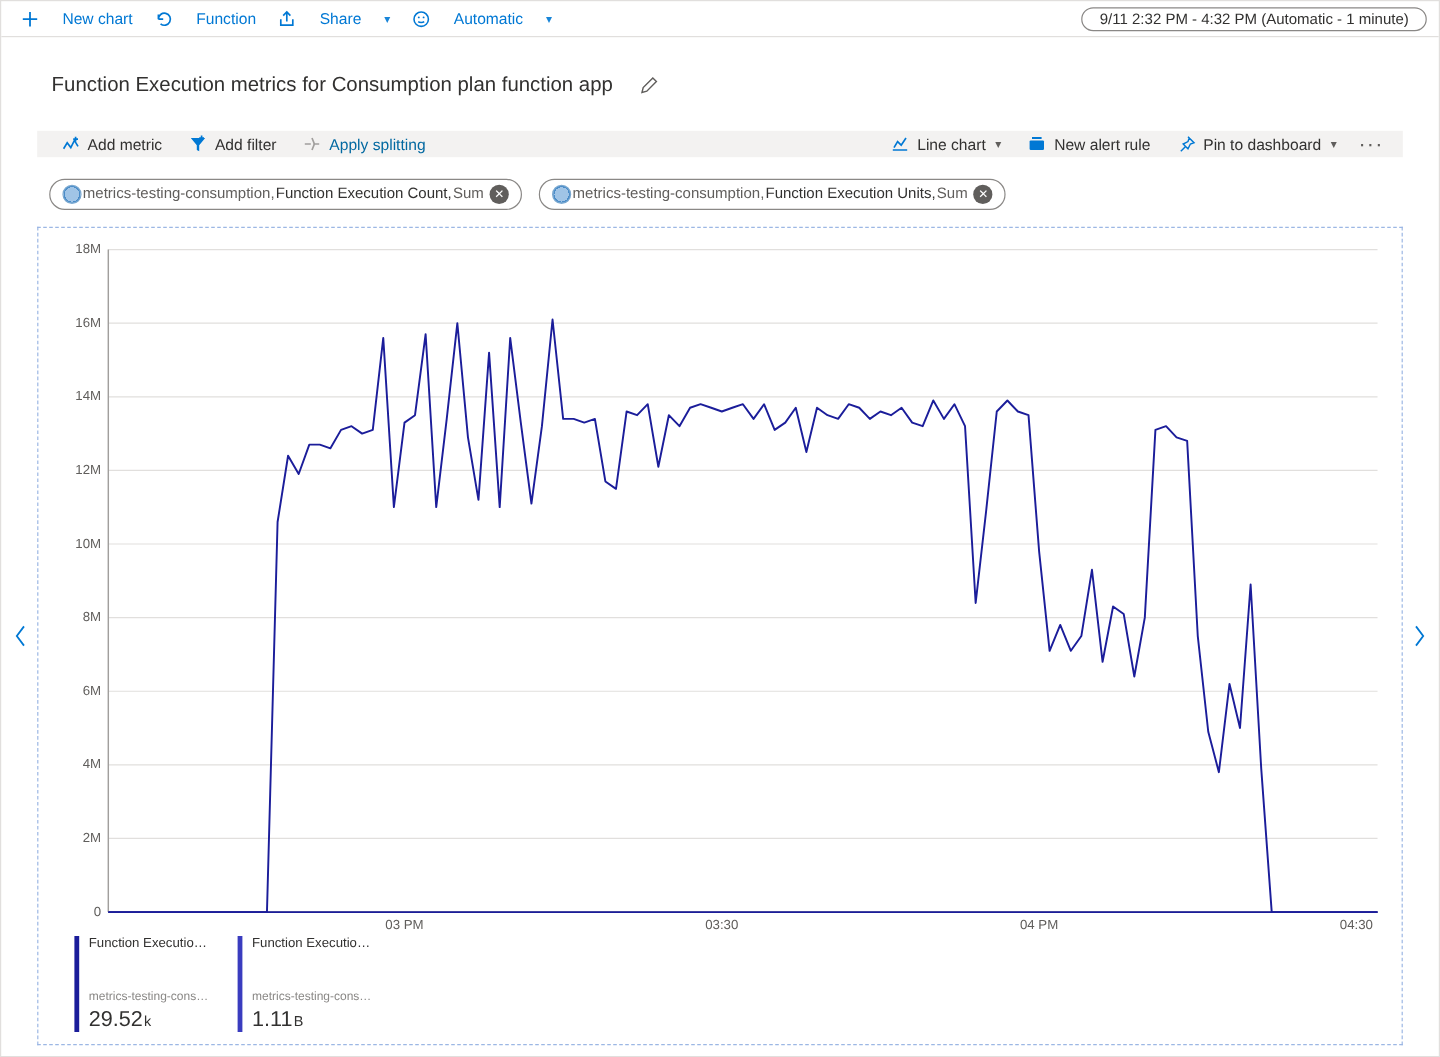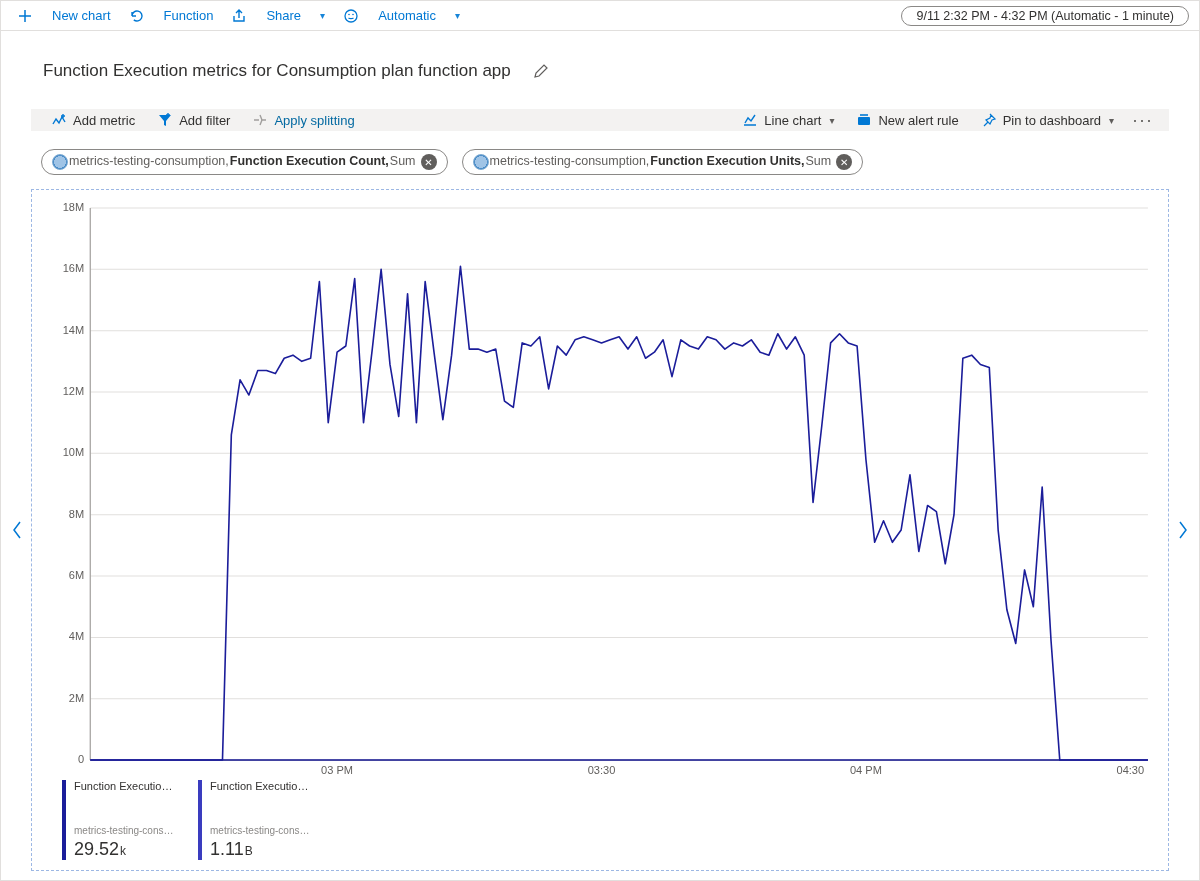--- a/index.html
+++ b/index.html
@@ -83,21 +83,21 @@
     padding: 4px 10px;
     font-size: 12.5px;
     cursor: pointer;
   }
   .pill .res-ico {
     width: 16px; height: 16px; border-radius: 50%;
     background: radial-gradient(circle at 50% 50%, #a0c4e6 0 60%, #4a8cc8 60% 100%);
     border:1px solid #7aa8d0;
   }
   .pill .seg1 { color: #605e5c; }
-  .pill .seg2 { font-weight: 700; color: #323130; }
+  .pill .seg2 { font-weight: 400; color: #323130; }
   .pill .close-btn {
     width: 16px; height: 16px; border-radius: 50%;
     background: #605e5c; color: #fff; font-size: 10px;
     display: flex; align-items: center; justify-content: center;
     margin-left: 4px;
   }
   
   .chart-wrap {
     position: relative;
     margin: 14px 30px 20px 30px;

